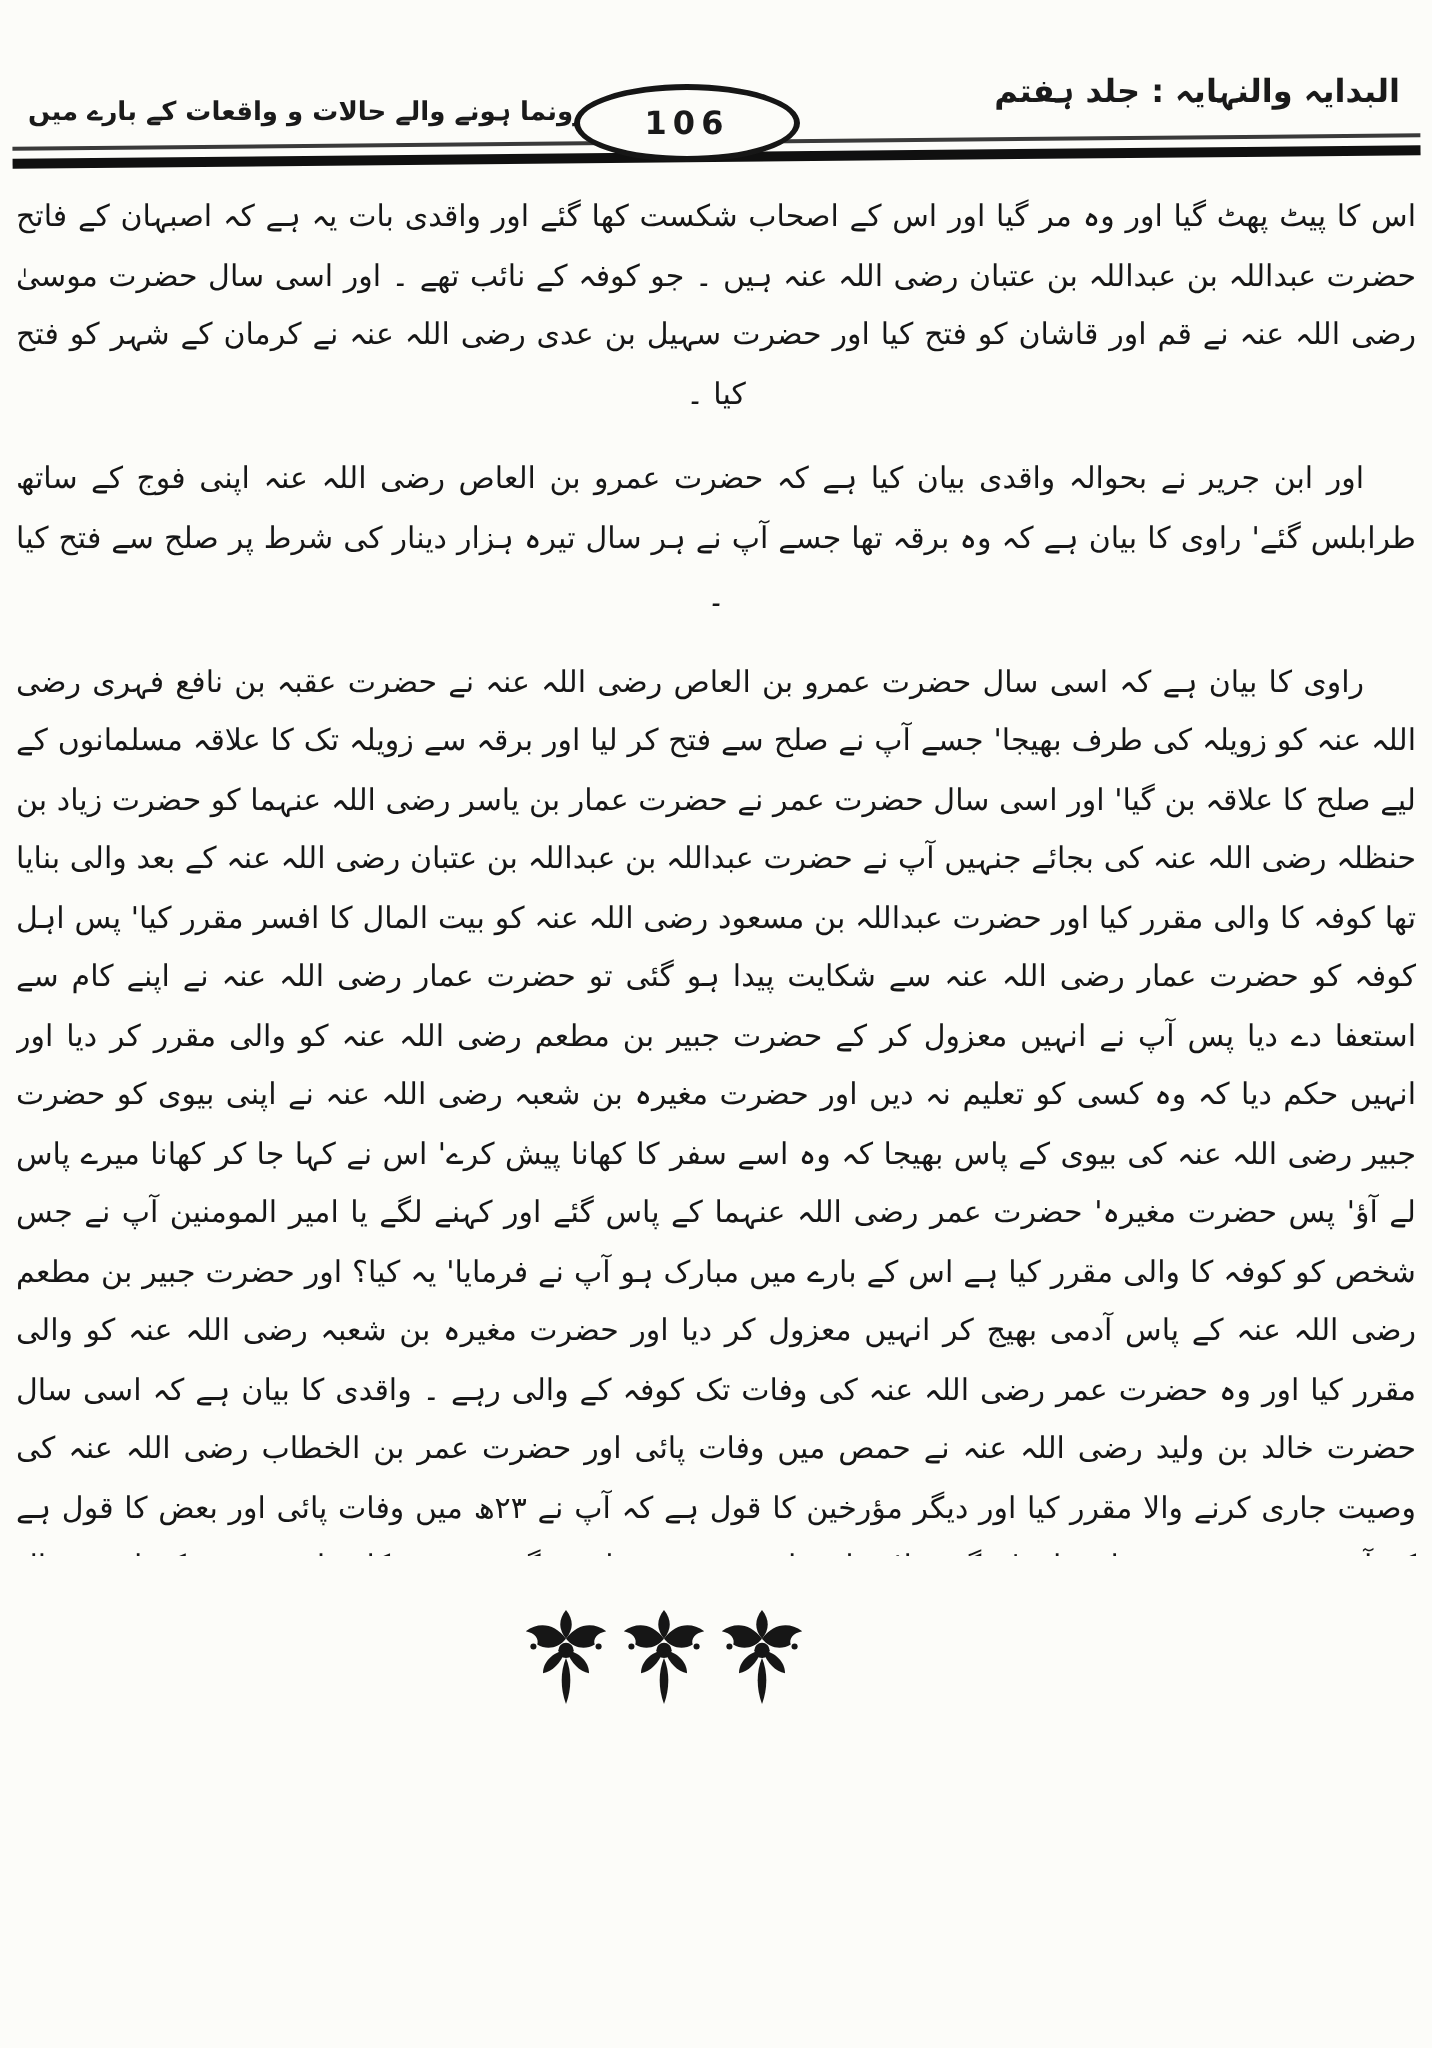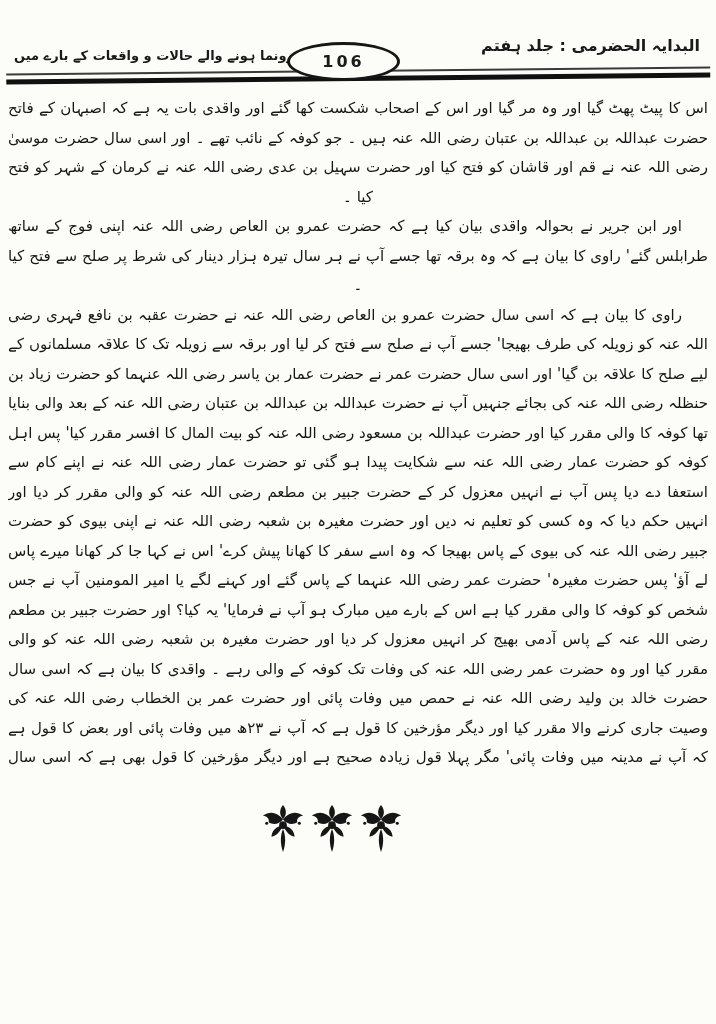--- a/index.html
+++ b/index.html
@@ -46,41 +46,41 @@
     position:absolute; top:94px; left:8px; right:8px;
     height:684px; overflow:hidden;
     direction:rtl;
     font-size:15px; line-height:29.5px;
     color:#161616;
   }
   .content p {
     text-align:justify;
     text-align-last:center;
   }
-  .content p + p { }
+  .content p + p { margin-top:13px; }
   .content p.indent { text-indent:26px; }
   
   .ornament {
     position:absolute; top:804px; left:0; width:716px;
     display:flex; justify-content:center; gap:3px;
     transform:translateX(-26px);
   }
   .fleuron { display:block; }
 </style>
 </head>
 <body>
 
 <div class="page">
 
   <div class="header-rules">
     <div class="rule-thin"></div>
     <div class="rule-thick"></div>
   </div>
 
-  <div class="header-title-right">البدایہ الحضرمی : جلد ہفتم</div>
+  <div class="header-title-right">البدایہ والنہایہ : جلد ہفتم</div>
 
   <div class="page-oval">
     <span>106</span>
   </div>
 
   <div class="header-title-left">۲۱ھ میں رونما ہونے والے حالات و واقعات کے بارے میں</div>
 
   <div class="content">
     <p>اس کا پیٹ پھٹ گیا اور وہ مر گیا اور اس کے اصحاب شکست کھا گئے اور واقدی بات یہ ہے کہ اصبہان کے فاتح حضرت عبداللہ بن عبداللہ بن عتبان رضی اللہ عنہ ہیں ۔ جو کوفہ کے نائب تھے ۔ اور اسی سال حضرت موسیٰ رضی اللہ عنہ نے قم اور قاشان کو فتح کیا اور حضرت سہیل بن عدی رضی اللہ عنہ نے کرمان کے شہر کو فتح کیا ۔</p>
     <p class="indent">اور ابن جریر نے بحوالہ واقدی بیان کیا ہے کہ حضرت عمرو بن العاص رضی اللہ عنہ اپنی فوج کے ساتھ طرابلس گئے' راوی کا بیان ہے کہ وہ برقہ تھا جسے آپ نے ہر سال تیرہ ہزار دینار کی شرط پر صلح سے فتح کیا ۔</p>

